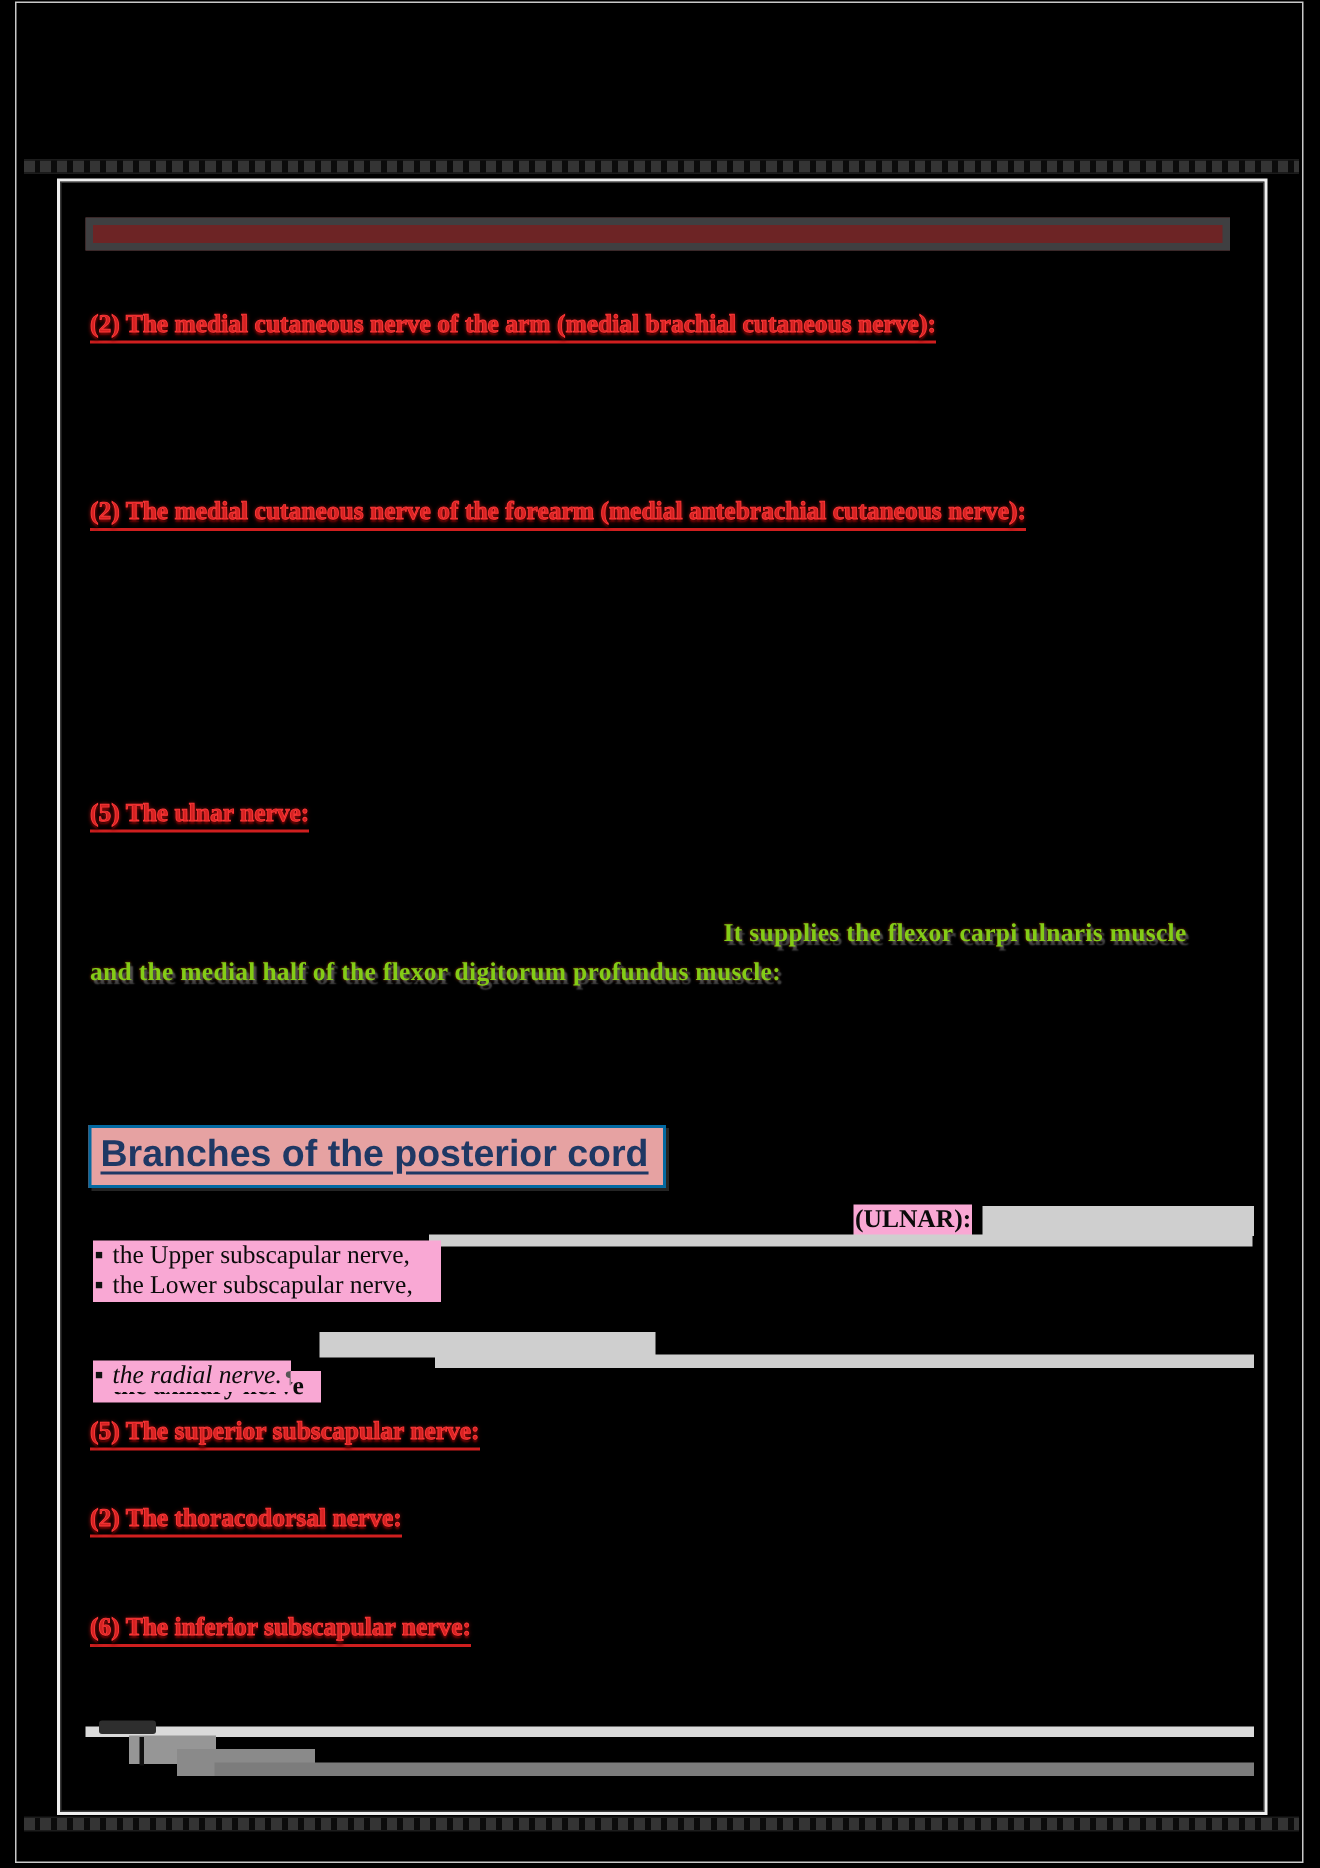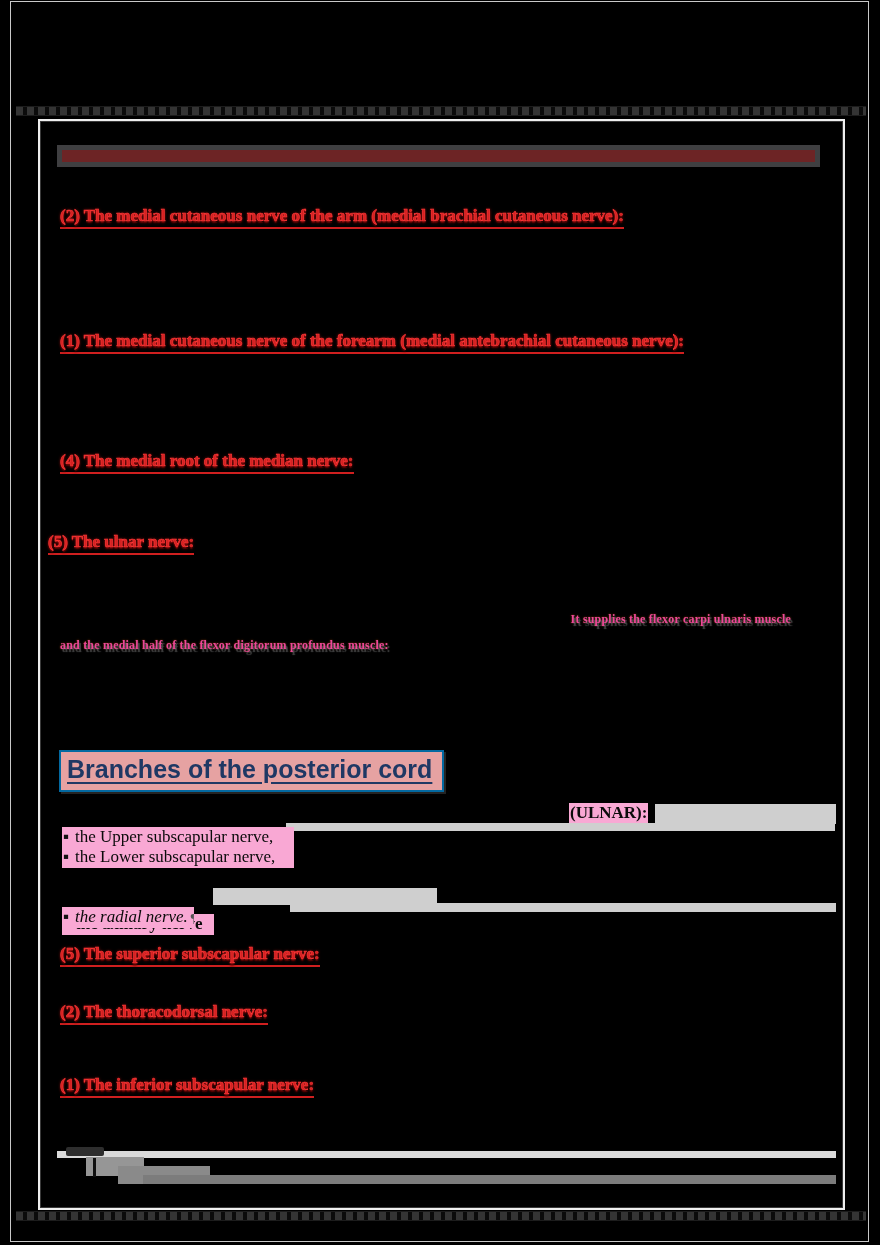--- a/index.html
+++ b/index.html
@@ -19,22 +19,22 @@
         border:2px solid #efefef;background:#000;box-shadow:0 0 0 1px #3a3a3a inset;}
   
   .topbar{position:absolute;left:57px;top:145px;width:763px;height:22px;
           background:#6d2425;border:5px solid #3f3f41;box-sizing:border-box;}
   
   .red-h{position:absolute;white-space:nowrap;font-weight:bold;font-size:17px;line-height:1.25;
          color:#d42222;-webkit-text-stroke:0.6px #ff3838;
          text-shadow:0 0 3px rgba(230,30,30,.75),0 2px 1px rgba(90,0,0,.9),0 3px 3px rgba(60,0,0,.8);
          border-bottom:2px solid #cf1f1f;padding-bottom:1px;}
   
-  .orange-t{position:absolute;white-space:nowrap;font-weight:bold;font-size:12px;
-            color:#ec4899;letter-spacing:.2px;
+  .orange-t{position:absolute;white-space:nowrap;font-weight:bold;font-size:17px;
+            color:#84cc16;letter-spacing:.2px;
             text-shadow:2px 3px 1px rgba(125,125,125,.55),1px 1px 0 #1a1a1a,0 0 2px rgba(160,70,10,.9);}
   
   .pink-title{position:absolute;left:59px;top:750px;background:#e6a2a2;border:2px solid #0369a1;
               padding:3px 10px 6px 6px;font-family:"Liberation Sans",sans-serif;font-weight:bold;
               font-size:25px;color:#1f3864;text-decoration:underline;text-underline-offset:4px;
               white-space:nowrap;box-shadow:2px 2px 0 rgba(90,90,90,.4);}
   
   .gray-chip{background:#f9a8d4;color:#0b0b0b;font-size:17px;line-height:20px;
              padding:0 1px;white-space:nowrap;}
   .ulnar-tag{position:absolute;left:569px;top:803px;font-weight:bold;height:21px;}
@@ -57,23 +57,22 @@
 
   <div class="outer-frame"></div>
   <div class="ruler ruler-top"></div>
   <div class="ruler ruler-bottom"></div>
 
   <div class="page"></div>
 
   <div class="topbar"></div>
 
   <div class="red-h" style="left:60px;top:205px;">(2) The medial cutaneous nerve of the arm (medial brachial cutaneous nerve):</div>
-  <div class="red-h" style="left:60px;top:330px;">(1) The medial cutaneous nerve of the forearm (medial antebrachial cutaneous nerve):</div>
-  <div class="red-h" style="left:60px;top:450px;">(4) The medial root of the median nerve:</div>
-  <div class="red-h" style="left:48px;top:531px;">(5) The ulnar nerve:</div>
+  <div class="red-h" style="left:60px;top:330px;">(2) The medial cutaneous nerve of the forearm (medial antebrachial cutaneous nerve):</div>
+  <div class="red-h" style="left:60px;top:531px;">(5) The ulnar nerve:</div>
 
   <div class="orange-t" style="right:89px;top:612px;">It supplies the flexor carpi ulnaris muscle</div>
   <div class="orange-t" style="left:60px;top:638px;">and the medial half of the flexor digitorum profundus muscle:</div>
 
   <div class="pink-title">Branches of the posterior cord</div>
 
   <span class="gray-chip ulnar-tag">(ULNAR):</span>
   <div class="gray-bar" style="left:655px;top:804px;width:181px;height:20px;"></div>
   <div class="gray-bar" style="left:286px;top:823px;width:549px;height:8px;"></div>
 
@@ -87,21 +86,21 @@
     <span class="bullet-sq">▪</span><span>the axillary nerve</span>
   </div>
   <div class="gray-bar" style="left:213px;top:888px;width:224px;height:17px;"></div>
   <div class="gray-bar" style="left:290px;top:903px;width:546px;height:9px;"></div>
   <div class="branch-row gray-chip" style="top:907px;width:132px;font-style:italic;">
     <span class="bullet-sq">▪</span><span>the radial nerve.</span><span class="pmark">¶</span>
   </div>
 
   <div class="red-h" style="left:60px;top:943px;">(5) The superior subscapular nerve:</div>
   <div class="red-h" style="left:60px;top:1001px;">(2) The thoracodorsal nerve:</div>
-  <div class="red-h" style="left:60px;top:1074px;">(1) The inferior subscapular nerve:</div>
+  <div class="red-h" style="left:60px;top:1074px;">(6) The inferior subscapular nerve:</div>
 
   <div class="f-light"></div>
   <div class="f-num"></div>
   <div class="f-blockA"></div>
   <div class="f-cursor"></div>
   <div class="f-blockB"></div>
   <div class="f-long"></div>
 
 </div>
 

